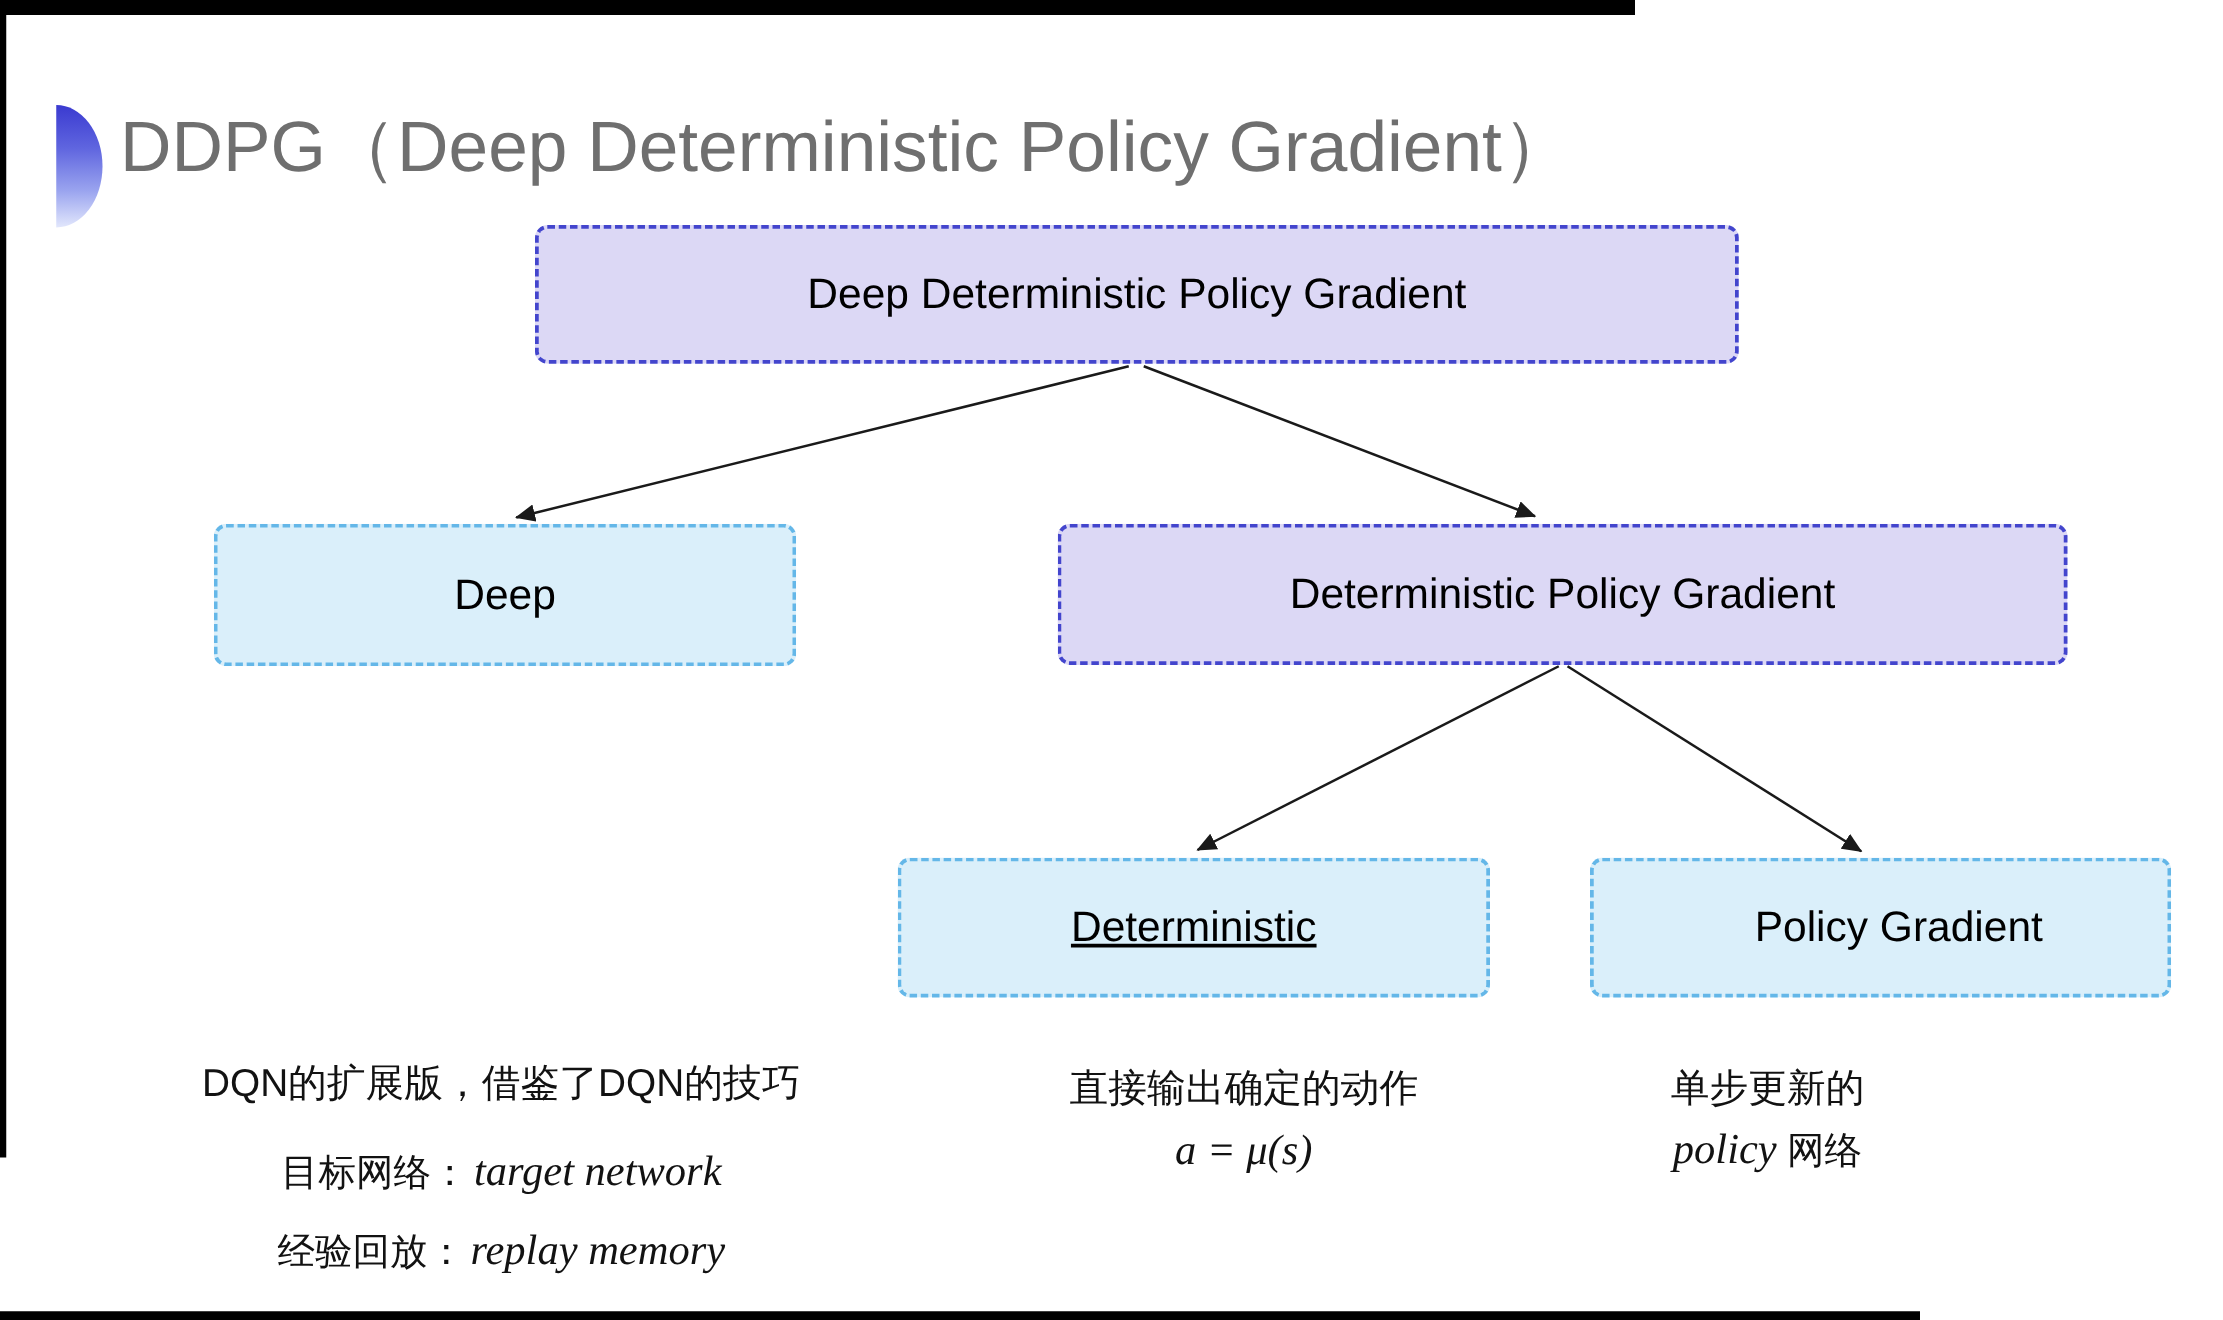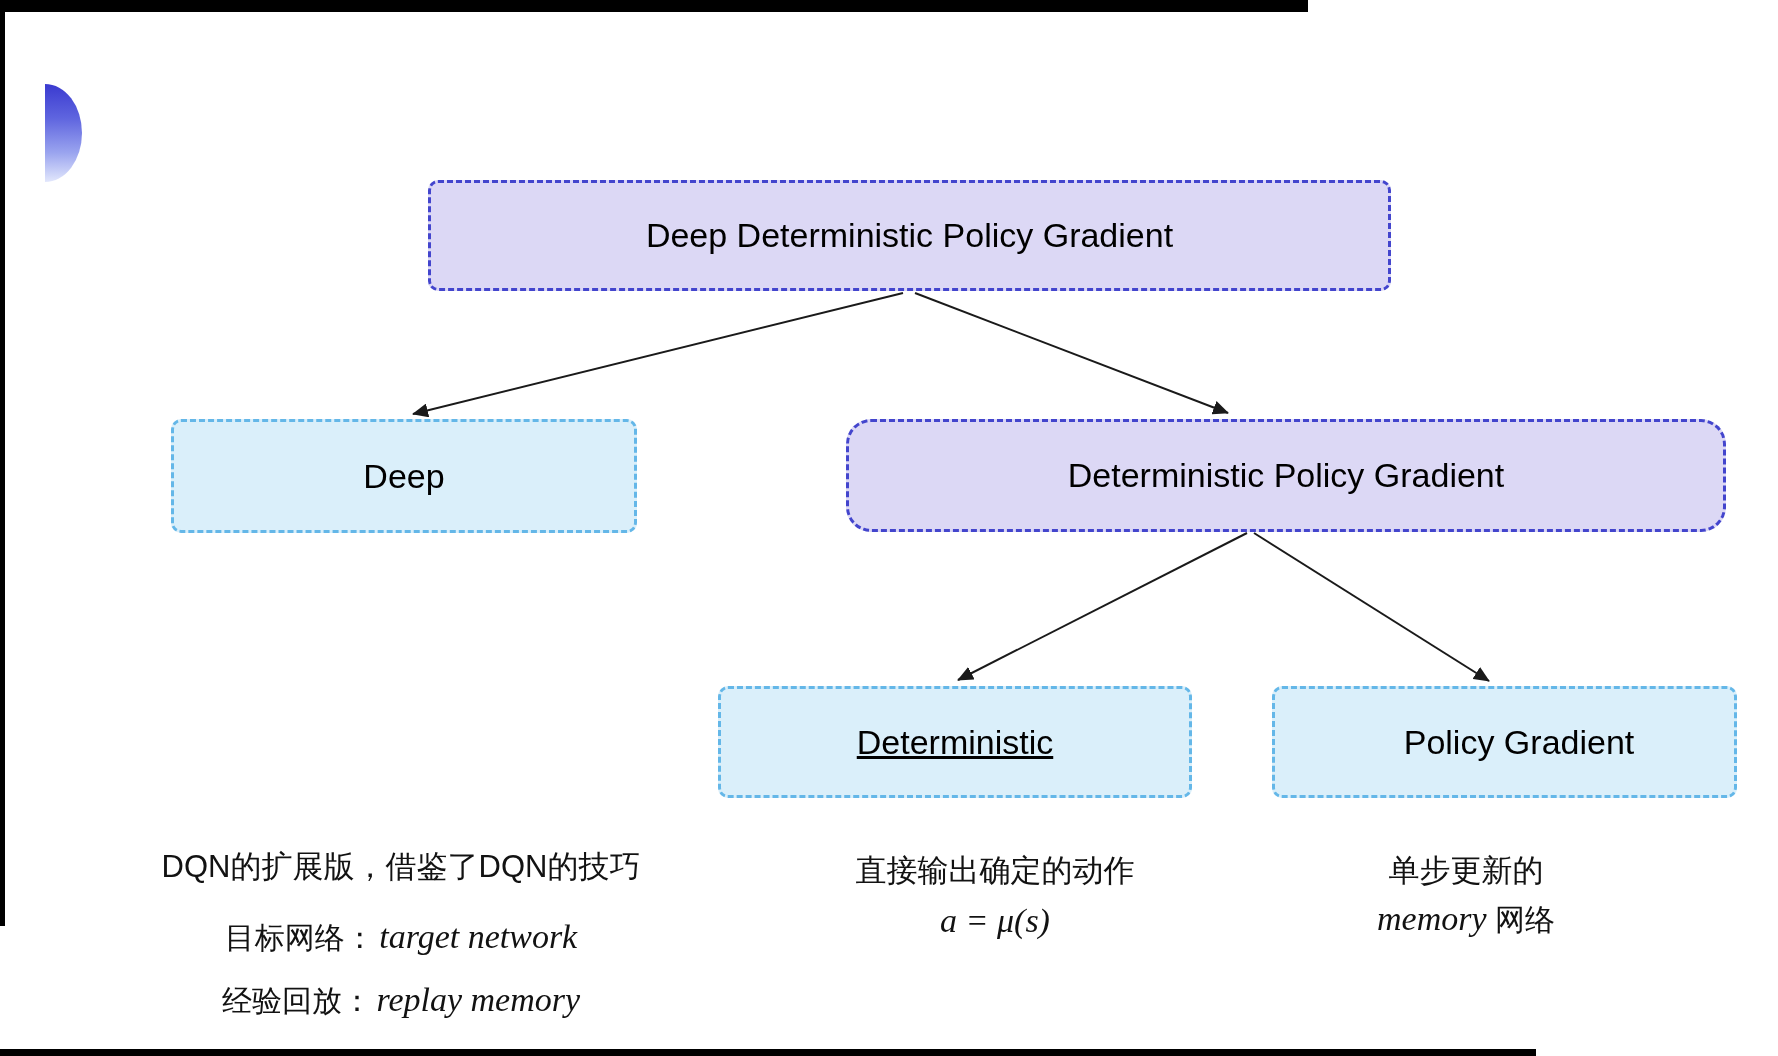--- a/index.html
+++ b/index.html
@@ -27,47 +27,48 @@
   
   .node{
     position:absolute;box-sizing:border-box;border-radius:10px;
     display:flex;align-items:center;justify-content:center;
     font-size:34px;color:#000000;white-space:nowrap;
   }
   .node-purple{background:#dcd8f5;border:3px dashed #4345cd;}
   .node-cyan{background:#daeffa;border:3px dashed #64b7e8;}
   #node-root{left:428px;top:180px;width:963px;height:111px;}
   #node-deep{left:171px;top:419px;width:466px;height:114px;}
-  #node-dpg{left:846px;top:419px;width:880px;height:113px;border-radius:25px;}
+  #node-dpg{left:846px;top:419px;width:808px;height:113px;}
   #node-det{left:718px;top:686px;width:474px;height:112px;text-decoration:underline;}
   #node-pg{left:1272px;top:686px;width:465px;height:112px;padding-left:29px;}
 
   
   #connectors{position:absolute;left:0;top:0;width:1778px;height:1056px;pointer-events:none;}
   #connectors line{stroke:#1a1a1a;stroke-width:2px;}
 
   
   .note{position:absolute;text-align:center;color:#121212;}
   .zh{font-size:30px;}
   .zh-lg{font-size:31px;}
   .math{font-family:"Liberation Serif","DejaVu Serif",serif;font-style:italic;font-size:34px;}
   #note-dqn{left:118px;top:846px;width:566px;}
   #note-dqn .row2{margin-top:30px;}
   #note-dqn .row3{margin-top:22px;}
   #note-det{left:800px;top:850px;width:390px;}
   #note-det .row2{margin-top:10px;}
-  #note-pg{left:1270px;top:850px;width:392px;}
+  #note-pg{left:1218px;top:850px;width:392px;}
   #note-pg .row2{margin-top:8px;}
 </style>
 </head>
 <body>
 
 <div id="stage">
 
   <div id="title-bullet"></div>
+  <div id="page-title">DDPG（Deep Deterministic Policy Gradient）</div>
 
   <svg id="connectors" viewBox="0 0 1778 1056" xmlns="http://www.w3.org/2000/svg">
     <defs>
       <marker id="ah" markerUnits="userSpaceOnUse" markerWidth="17" markerHeight="14" refX="15" refY="7" orient="auto">
         <path d="M0,0 L16,7 L0,14 z" fill="#1a1a1a"></path>
       </marker>
     </defs>
     <line x1="903" y1="293" x2="413" y2="414" marker-end="url(#ah)"></line>
     <line x1="915" y1="293" x2="1228" y2="413" marker-end="url(#ah)"></line>
     <line x1="1247" y1="533" x2="958" y2="680" marker-end="url(#ah)"></line>
@@ -103,21 +104,21 @@
   </div>
 
   <div id="note-det" class="note">
     <div class="zh-lg">直接输出确定的动作</div>
     <div class="row2 math">a = μ(s)</div>
   </div>
 
   <div id="note-pg" class="note">
     <div class="zh-lg">单步更新的</div>
     <div class="row2">
-      <span class="math">memory</span><span class="zh"> 网络</span>
+      <span class="math">policy</span><span class="zh"> 网络</span>
     </div>
   </div>
 
   <div id="bar-top" class="bar"></div>
   <div id="bar-left" class="bar"></div>
   <div id="bar-bottom" class="bar"></div>
 
 </div>
 
 </body></html>

